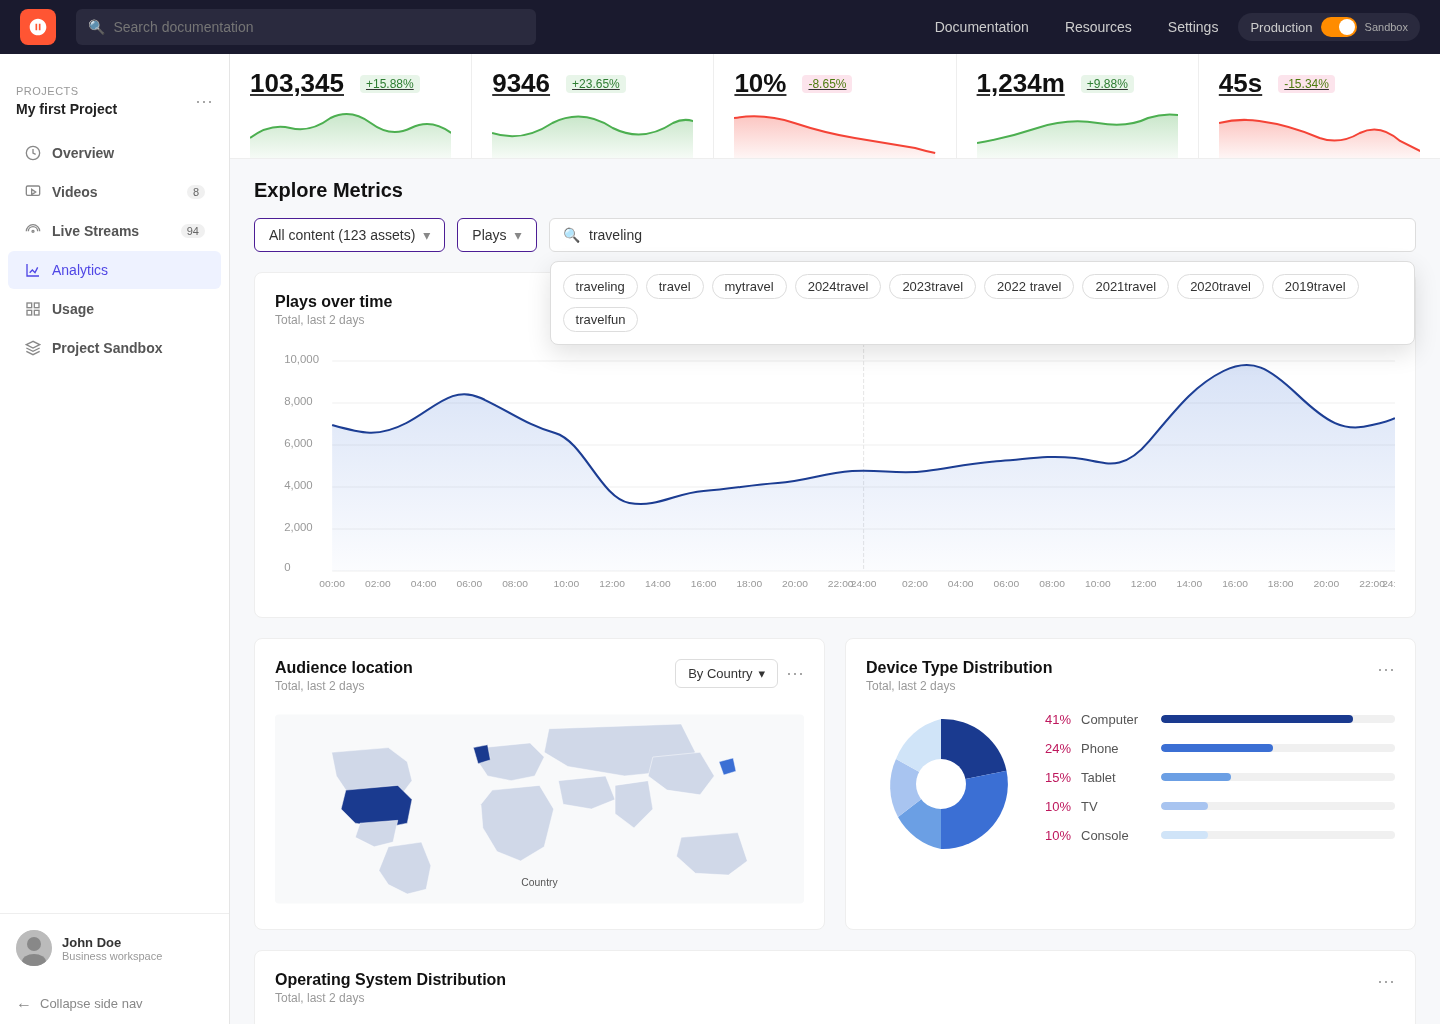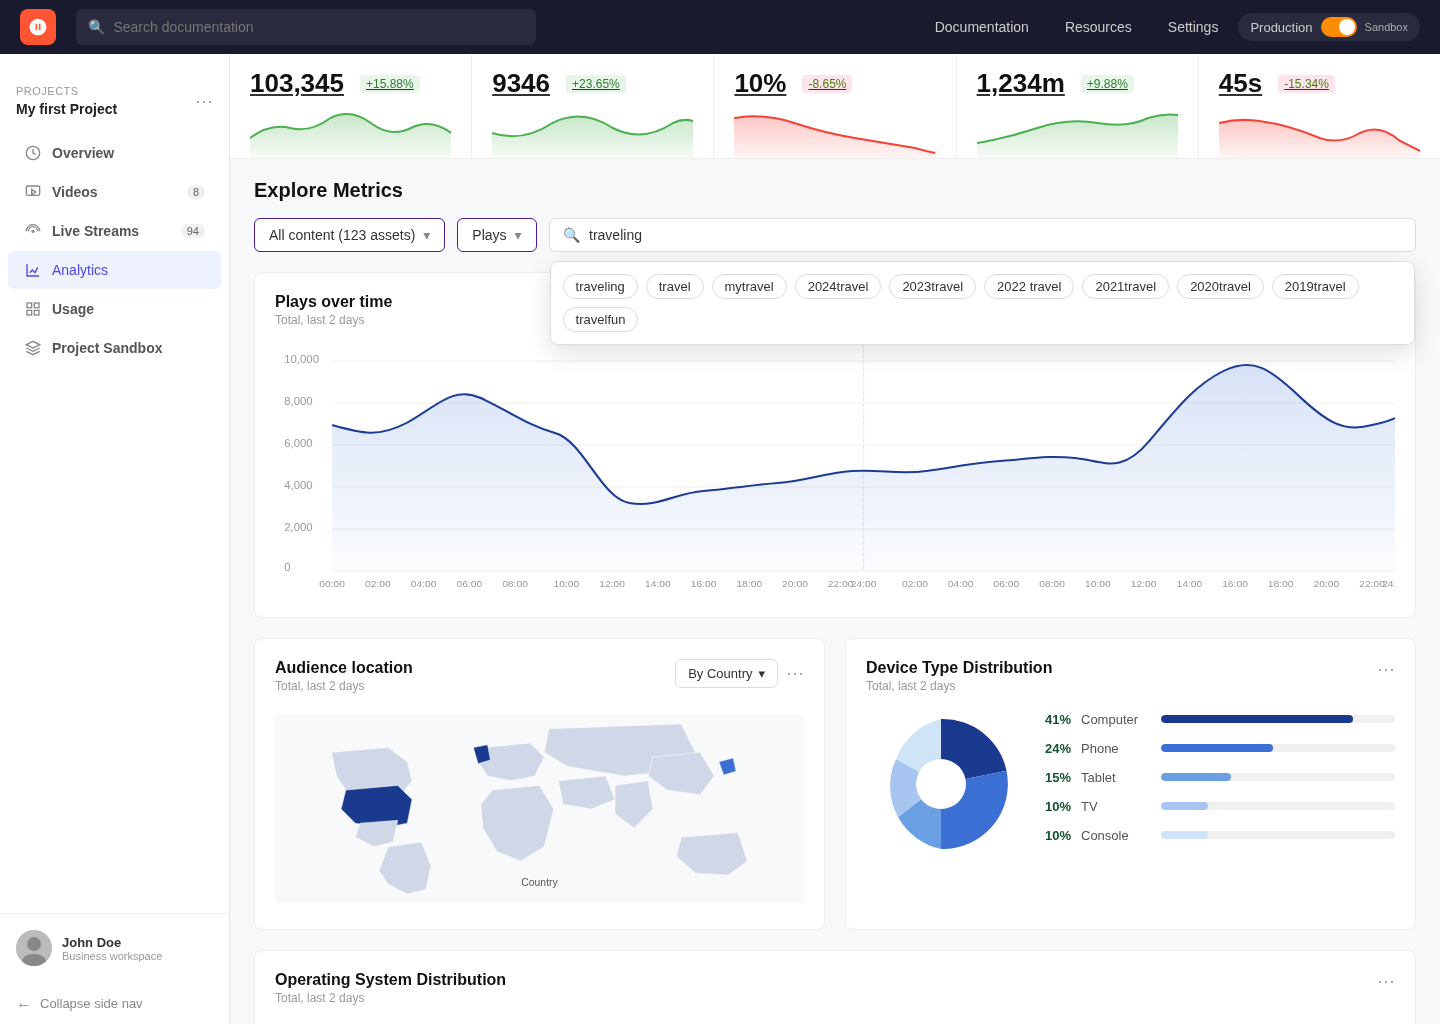--- a/index.html
+++ b/index.html
@@ -81,21 +81,21 @@
     .card-subtitle { font-size: 12px; color: #999; margin-top: 2px; }
     .card-header { display: flex; justify-content: space-between; align-items: flex-start; margin-bottom: 16px; }
     .by-country-btn { display: flex; gap: 6px; padding: 6px 12px; background: white; border: 1px solid #ddd; border-radius: 6px; font-size: 13px; color: #333; cursor: pointer; }
     .card-actions { display: flex; align-items: center; gap: 8px; }
 
     
     .device-content { display: flex; gap: 20px; align-items: center; }
     .pie-chart { width: 150px; height: 150px; flex-shrink: 0; }
     .device-bars { flex: 1; }
     .device-bar-row { display: flex; align-items: center; gap: 10px; margin-bottom: 14px; }
-    .device-pct { font-size: 13px; font-weight: 700; width: 35px; text-align: right; color: #14532d; }
+    .device-pct { font-size: 13px; font-weight: 400; width: 35px; text-align: right; color: #be185d; }
     .device-label { font-size: 13px; color: #555; width: 70px; }
     .bar-bg { flex: 1; height: 8px; background: #f0f0f0; border-radius: 4px; overflow: hidden; }
     .bar-fill { height: 100%; border-radius: 4px; }
     .bar-blue-dark { background: #1a3a8f; }
     .bar-blue-mid { background: #3b6fd4; }
     .bar-blue-light { background: #6b9fe4; }
     .bar-blue-lighter { background: #a8c4f0; }
     .bar-blue-lightest { background: #d0e4f8; }
 
     

